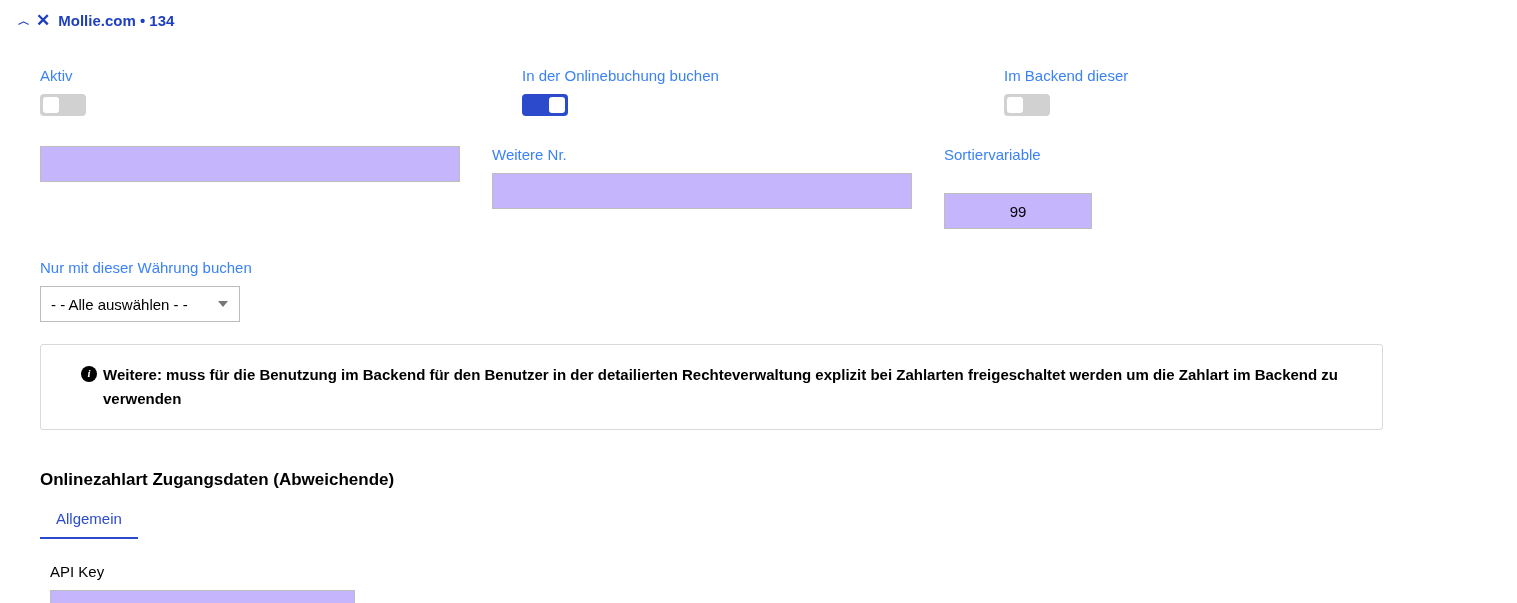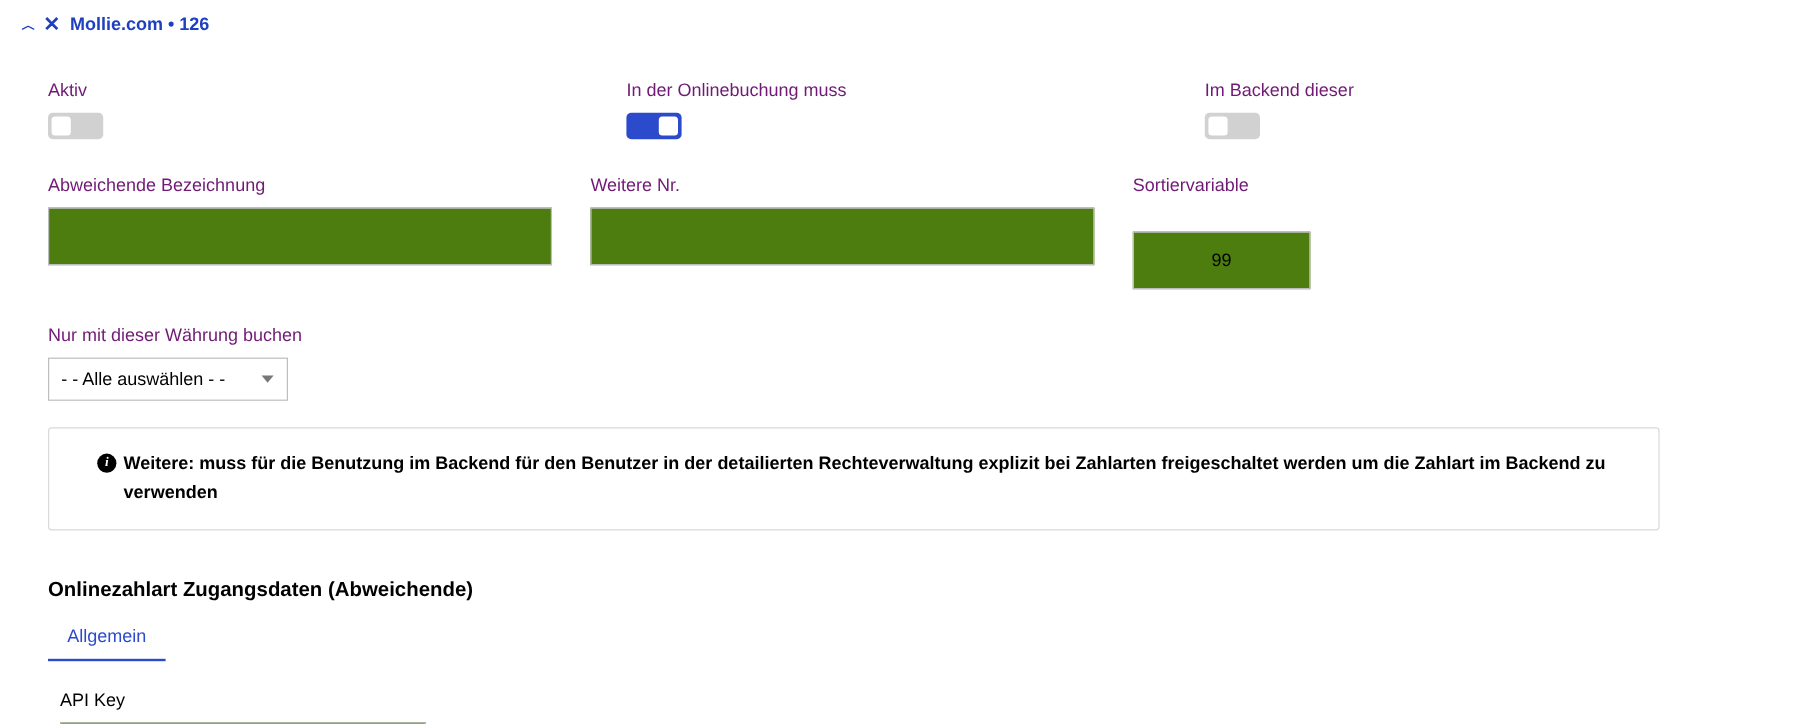--- a/index.html
+++ b/index.html
@@ -44,21 +44,21 @@
     display: flex;
     gap: 30px;
     margin-bottom: 30px;
   }
   .field {
     display: flex;
     flex-direction: column;
   }
   .field label {
     font-size: 15px;
-    color: #701a75;
+    color: #3b82f6;
     margin-bottom: 10px;
   }
   
   .col-aktiv { width: 452px; }
   .col-online { width: 452px; }
   .col-backend { width: 150px; }
   .col-abw { width: 420px; flex-shrink: 0; }
   .col-weit { width: 420px; flex-shrink: 0; margin-left: 32px;}
   .col-sort { width: 148px; flex-shrink: 0; margin-left: 32px; gap: 20px;}
 
@@ -82,27 +82,27 @@
     height: 16px;
     background: #fff;
     border-radius: 3px;
     top: 3px;
   }
   .toggle.off .knob { left: 3px; }
   .toggle.on .knob { right: 3px; }
 
   
   input[type="text"] {
-    height: 48px;
+    height: 36px;
     border: 1px solid #bdbdbd;
     padding: 6px 10px;
     font-size: 15px;
     font-family: inherit;
     width: 100%;
-    background: #4d7c0f;
+    background: #c4b5fd;
   }
   .sort-input {
     text-align: center;
   }
   
   .select-wrap {
     position: relative;
     display: inline-block;
     width: 200px;
   }
@@ -191,49 +191,48 @@
   .api-key-field input {
     width: 305px;
   }
 </style>
 </head>
 <body>
 
 <div class="header">
   <span class="chevron">︿</span>
   <span class="close-x">✕</span>
-  <span class="title">Mollie.com • 126</span>
+  <span class="title">Mollie.com • 134</span>
 </div>
 
 <div class="content">
 
   <div class="row">
     <div class="field col-aktiv">
       <label>Aktiv</label>
       <div class="toggle off">
           <div class="knob"></div>
         </div>
     </div>
     <div class="field col-online">
-      <label>In der Onlinebuchung muss</label>
+      <label>In der Onlinebuchung buchen</label>
       <div class="toggle on">
           <div class="knob"></div>
         </div>
     </div>
     <div class="field col-backend">
       <label>Im Backend dieser</label>
       <div class="toggle off">
           <div class="knob"></div>
         </div>
     </div>
   </div>
 
   <div class="row" style="gap:0;">
     <div class="field col-abw">
-      <label>Abweichende Bezeichnung</label>
       <input type="text" value="" style="">
     </div>
     <div class="field col-weit">
       <label>Weitere Nr.</label>
       <input type="text" value="" style="">
     </div>
     <div class="field col-sort">
       <label>Sortiervariable</label>
       <input type="text" class="sort-input" value="99" style="">
     </div>

